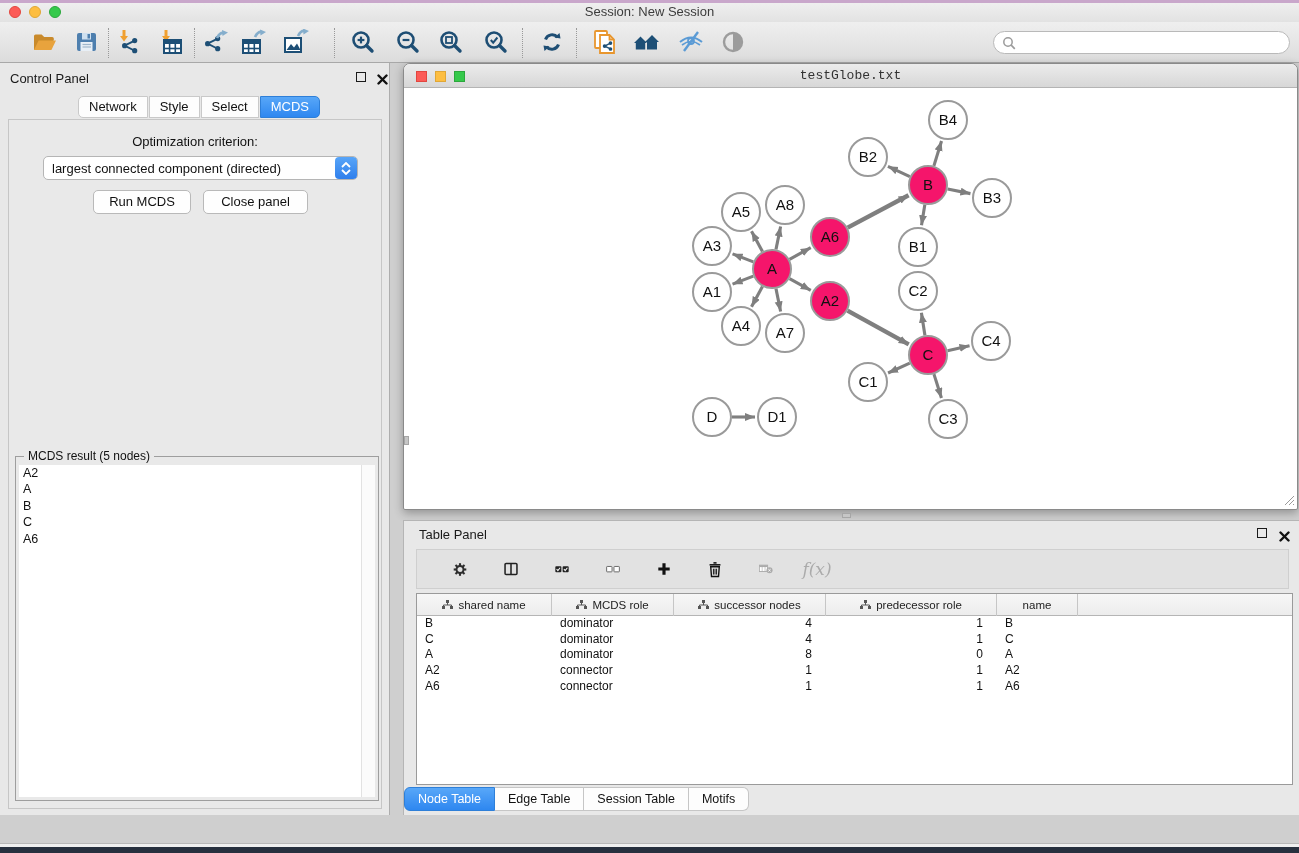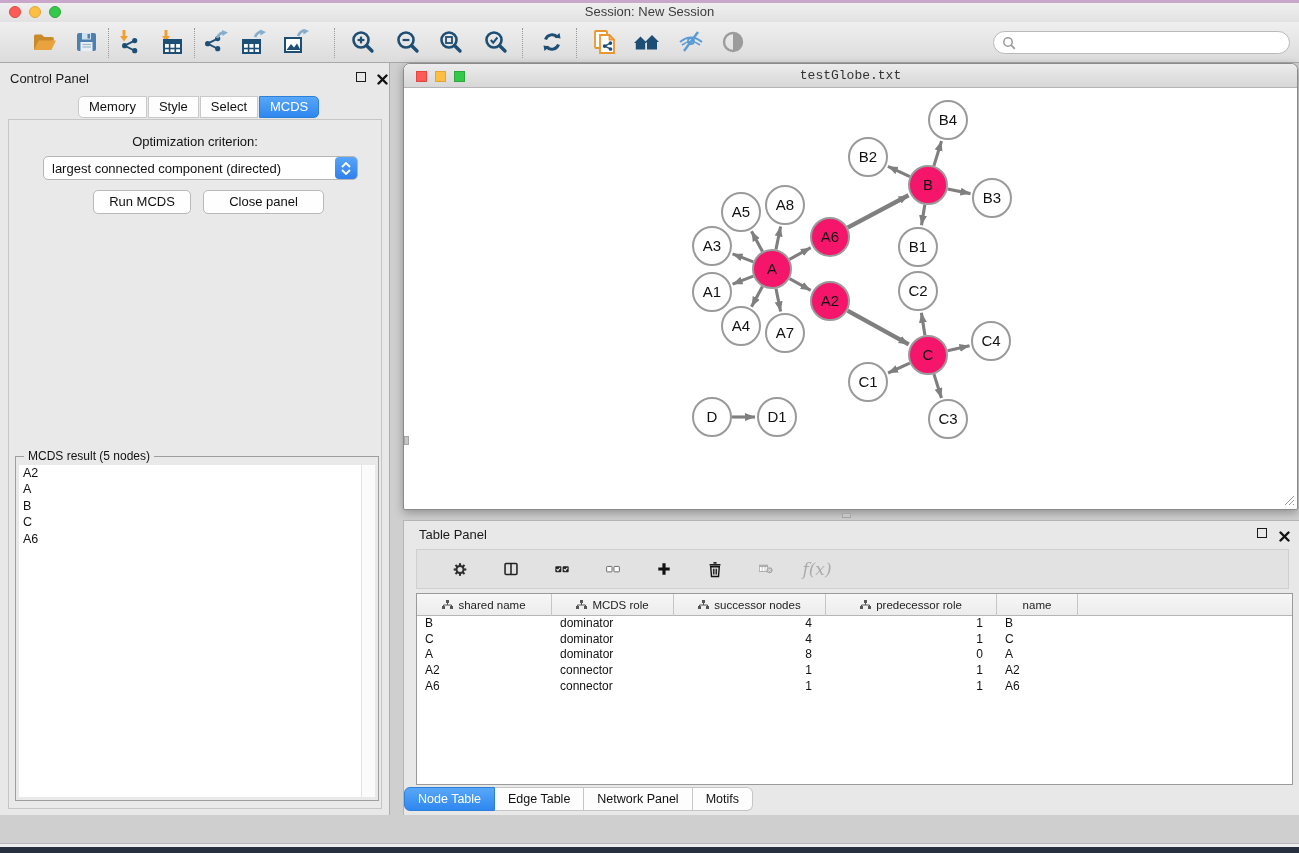--- a/index.html
+++ b/index.html
@@ -296,40 +296,40 @@
       <span class="win-btn" style="left:356px">
           <span class="float-glyph"></span>
         </span>
       <span class="win-btn" style="left:377px; top:8px">
         <svg width="11" height="11" viewBox="0 0 11 11">
             <line x1="1.5" y1="1.5" x2="9.5" y2="9.5" stroke="#111" stroke-width="2.4" stroke-linecap="round"></line>
             <line x1="9.5" y1="1.5" x2="1.5" y2="9.5" stroke="#111" stroke-width="2.4" stroke-linecap="round"></line>
           </svg>
       </span>
       <div class="cp-tabs">
-          <div class="cptab">Memory</div>
+          <div class="cptab">Network</div>
           <div class="cptab">Style</div>
           <div class="cptab">Select</div>
           <div class="cptab active">MCDS</div>
         </div>
       <div class="cp-pane">
         <div class="opt-label">Optimization criterion:</div>
         <div class="criterion">
           <span class="val">largest connected component (directed)</span>
           <span class="stepper">
             <svg width="10" height="6" viewBox="0 0 10 6">
                 <path d="M1 5 L5 1 L9 5" fill="none" stroke="#fff" stroke-width="1.8"></path>
               </svg>
             <svg width="10" height="6" viewBox="0 0 10 6">
                 <path d="M1 1 L5 5 L9 1" fill="none" stroke="#fff" stroke-width="1.8"></path>
               </svg>
           </span>
         </div>
         <div class="btn" style="left:84px; top:70px; width:98px">Run MCDS</div>
-        <div class="btn" style="left:194px; top:70px; width:121px">Close panel</div>
+        <div class="btn" style="left:194px; top:70px; width:105px">Close panel</div>
         <div class="groupbox">
           <div class="group-legend">MCDS result (5 nodes)</div>
           <div class="mcds-list">
               <div class="mcds-item">A2</div>
               <div class="mcds-item">A</div>
               <div class="mcds-item">B</div>
               <div class="mcds-item">C</div>
               <div class="mcds-item">A6</div>
             </div>
           <div class="mcds-scroll"></div>
@@ -622,21 +622,21 @@
                 <div class="td" style="width: 122px; text-align: left; padding: 0px 0px 0px 8px;">connector</div>
                 <div class="td" style="width: 152px; text-align: right; padding: 0px 14px 0px 0px;">1</div>
                 <div class="td" style="width: 171px; text-align: right; padding: 0px 14px 0px 0px;">1</div>
                 <div class="td" style="width: 81px; text-align: left; padding: 0px 0px 0px 8px;">A6</div>
               </div>
             </div>
         </div>
         <div class="bottom-tabs">
             <div class="btab active">Node Table</div>
             <div class="btab">Edge Table</div>
-            <div class="btab">Network Panel</div>
+            <div class="btab">Session Table</div>
             <div class="btab">Motifs</div>
           </div>
       </div>
     </div>
   </div>
 
   <div class="statusbar">
     <div class="sb-left-btn">
       <svg width="18" height="15" viewBox="0 0 22 17">
           <g fill="#111">

